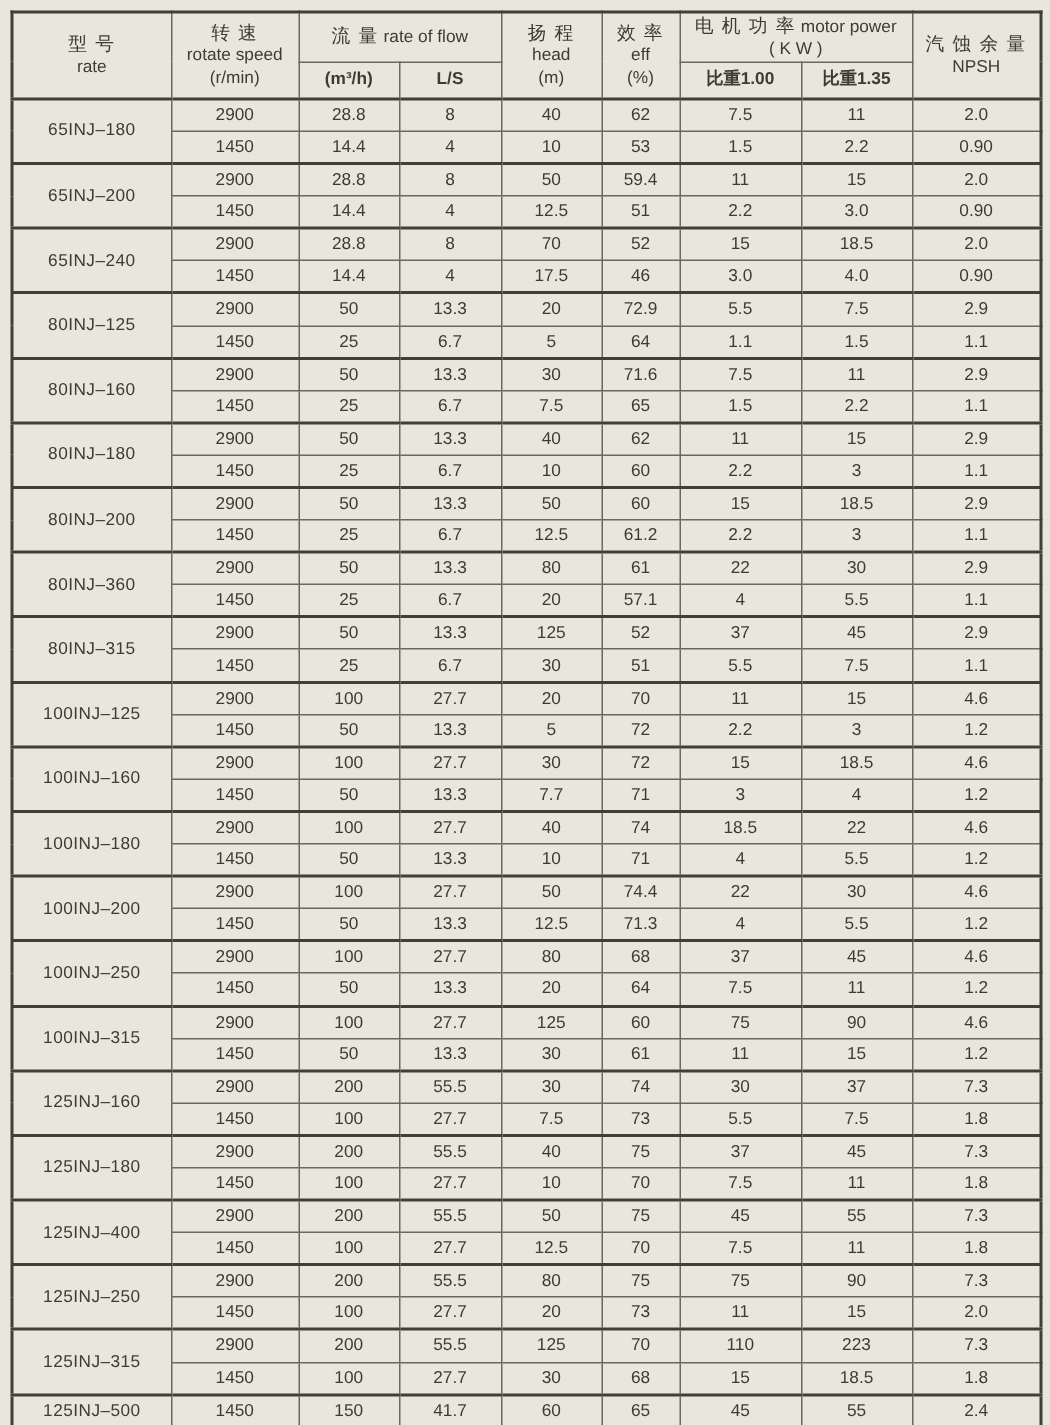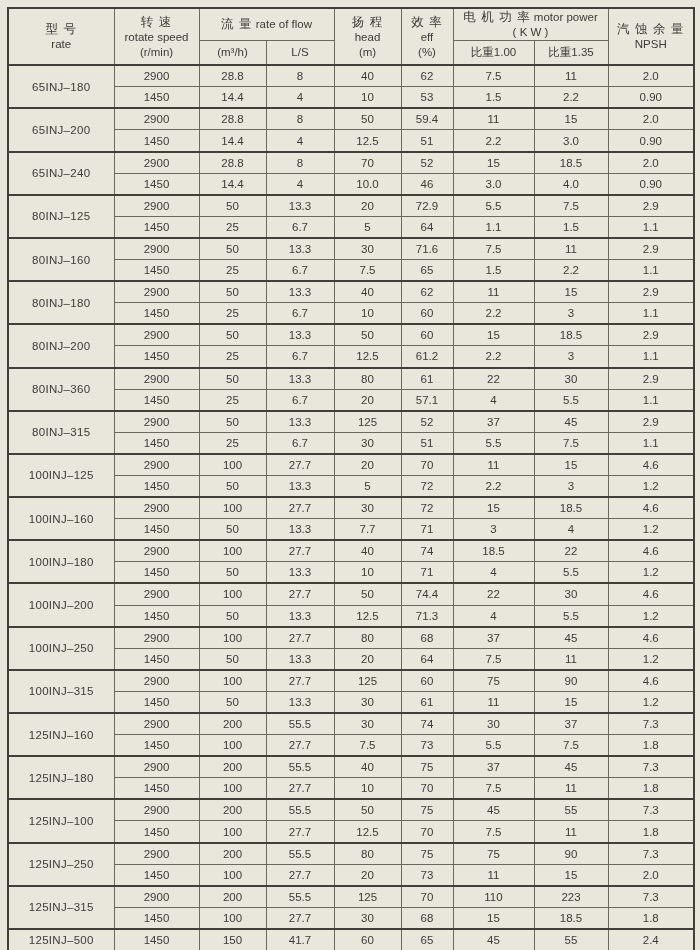--- a/index.html
+++ b/index.html
@@ -29,21 +29,21 @@
     color: #3c3b36;
     overflow: hidden;
     white-space: nowrap;
   }
   thead th {
     font-weight: normal;
     font-size: 11.5px;
     line-height: 1.3;
   }
   thead tr.hrow1 th { height: 26px; }
-  thead tr.hrow2 th { height: 23px; }
+  thead tr.hrow2 th { height: 23px; font-weight: bold; }
   thead { border-bottom: 2px solid #413f39; }
   .zh {
     font-size: 12.5px;
     letter-spacing: 1px;
   }
   .en, .unit {
     font-size: 11.5px;
     letter-spacing: 0;
   }
   tbody td {
@@ -178,21 +178,21 @@
         <td>70</td>
         <td>52</td>
         <td>15</td>
         <td>18.5</td>
         <td>2.0</td>
       </tr>
       <tr class="group-next">
         <td>1450</td>
         <td>14.4</td>
         <td>4</td>
-        <td>10.0</td>
+        <td>17.5</td>
         <td>46</td>
         <td>3.0</td>
         <td>4.0</td>
         <td>0.90</td>
       </tr>
       <tr class="group-first">
         <td rowspan="2" class="model-cell">80INJ–125</td>
         <td>2900</td>
         <td>50</td>
         <td>13.3</td>
@@ -479,21 +479,21 @@
         <td>1450</td>
         <td>100</td>
         <td>27.7</td>
         <td>10</td>
         <td>70</td>
         <td>7.5</td>
         <td>11</td>
         <td>1.8</td>
       </tr>
       <tr class="group-first">
-        <td rowspan="2" class="model-cell">125INJ–100</td>
+        <td rowspan="2" class="model-cell">125INJ–400</td>
         <td>2900</td>
         <td>200</td>
         <td>55.5</td>
         <td>50</td>
         <td>75</td>
         <td>45</td>
         <td>55</td>
         <td>7.3</td>
       </tr>
       <tr class="group-next">

